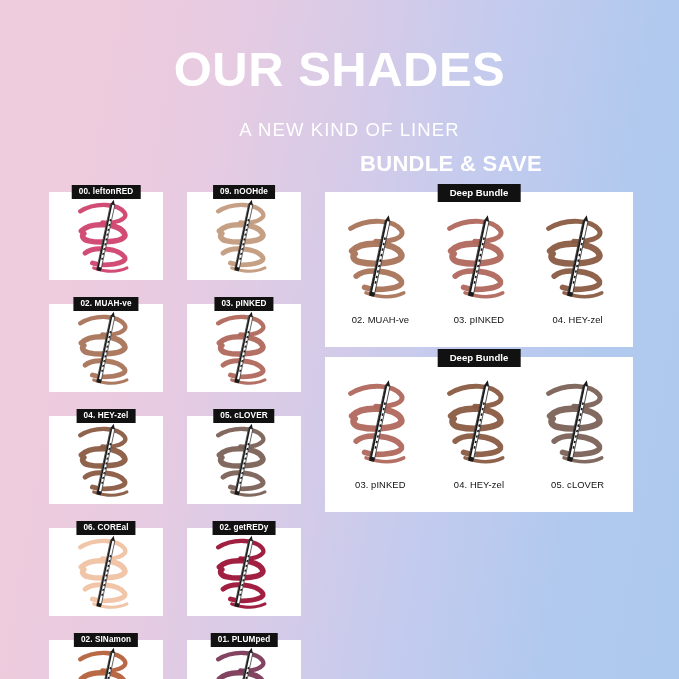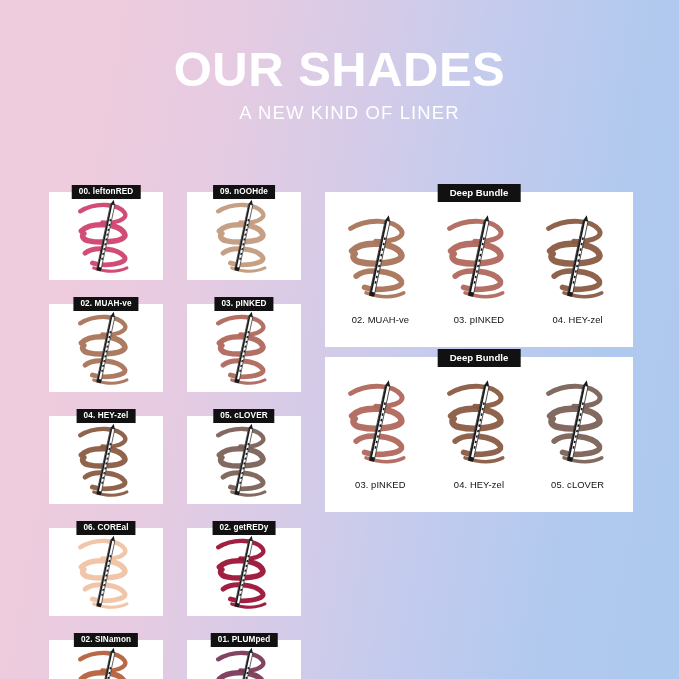--- a/index.html
+++ b/index.html
@@ -44,21 +44,21 @@
     line-height: 1;
     margin: 0;
     font-stretch: condensed;
     transform: scaleX(1.02);
   }
   .subtitle {
     font-size: 18.5px;
     font-weight: normal;
     color: #ffffff;
     letter-spacing: 1.1px;
-    margin-top: 8px;
+    margin-top: 25px;
     padding-left: 20px;
   }
 
   
   .sec-title {
     position: absolute;
     font-size: 22px;
     font-weight: bold;
     color: #ffffff;
     letter-spacing: 0.3px;
@@ -165,20 +165,21 @@
 </head>
 <body>
 
 <div id="page">
 
   <div class="header">
     <div class="title">OUR SHADES</div>
     <div class="subtitle">A NEW KIND OF LINER</div>
   </div>
 
+  <div class="sec-title bundle">BUNDLE &amp; SAVE</div>
 
   <div class="shades-grid" id="shades-grid">
       <div class="shade-cell">
         <div class="shade-badge">00. leftonRED</div>
         <div class="swatch-wrap">
           <svg width="62" height="80" viewBox="0 0 100 130" class="swatch-svg">
             <path d="M8,20 C34,4 70,8 80,22 C88,34 62,40 44,38" stroke="#d0436e" stroke-width="7" fill="none" stroke-linecap="round" stroke-linejoin="round" opacity="0.95"></path>
             <path d="M10,52 C26,36 72,40 80,56 C87,70 40,72 22,68 C12,66 10,60 14,56" stroke="#d0436e" stroke-width="9" fill="none" stroke-linecap="round" stroke-linejoin="round" opacity="0.95"></path>
             <path d="M16,88 C30,76 70,80 80,94 C88,106 44,110 28,104" stroke="#d0436e" stroke-width="8" fill="none" stroke-linecap="round" stroke-linejoin="round" opacity="0.95"></path>
             <path d="M30,112 C48,118 68,120 84,112" stroke="#d0436e" stroke-width="5" fill="none" stroke-linecap="round" stroke-linejoin="round" opacity="0.95"></path>

